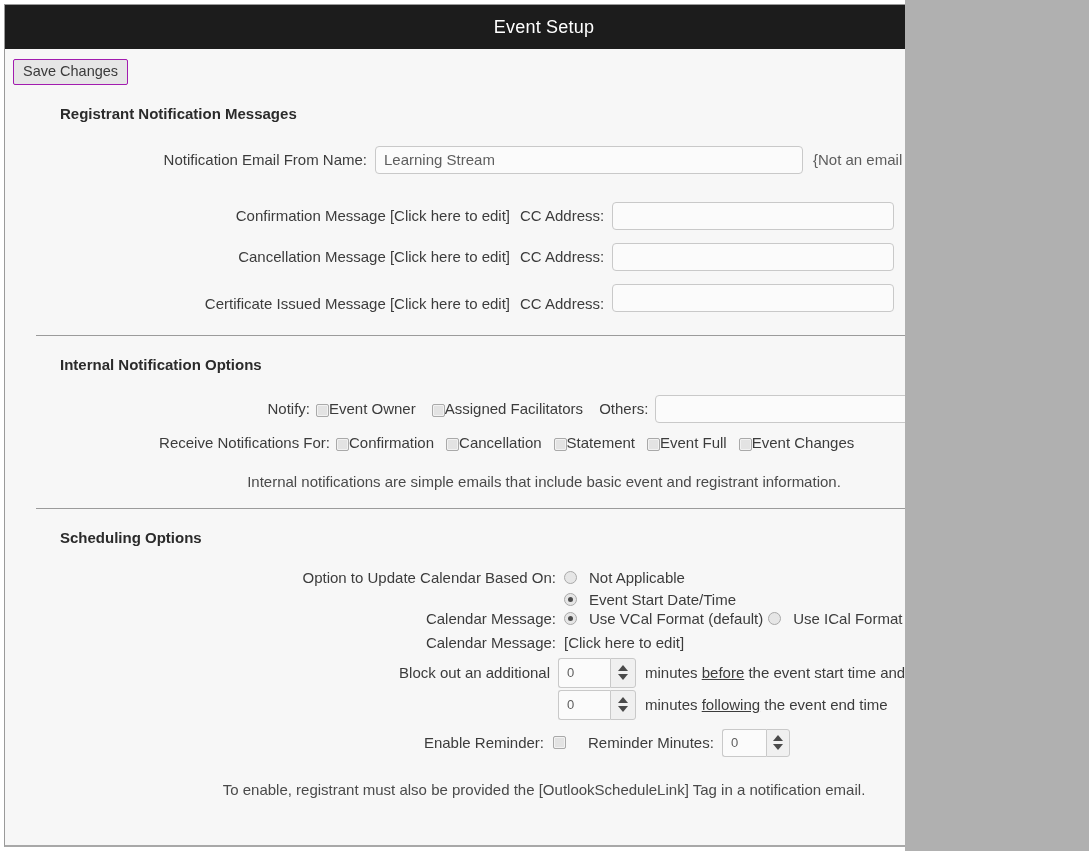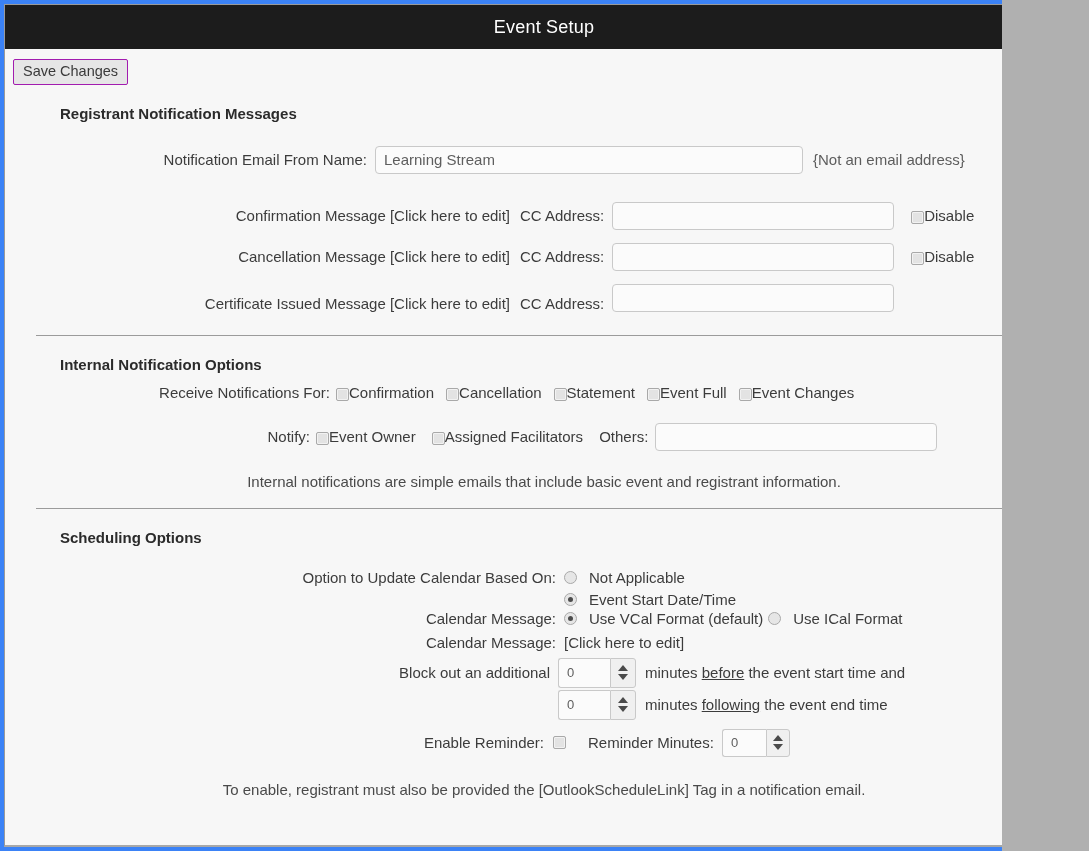--- a/index.html
+++ b/index.html
@@ -2,23 +2,23 @@
 <html><head>
 <meta charset="utf-8">
 <style>
   * { box-sizing: border-box; }
   html, body {
     margin: 0; padding: 0;
     background: #b0b0b0;
     font-family: "Liberation Sans", sans-serif;
   }
   .viewport {
-    width: 1002px; height: 851px;
+    width: 905px; height: 851px;
     position: relative;
-    background: #3b82f6;
+    background: #ffffff;
     overflow: hidden;
   }
   .page-frame {
     position: absolute;
     left: 4px; top: 4px;
     width: 1081px; height: 843px;
     background: #f7f7f7;
     border: 1px solid #9a9a9a;
     border-right: 2px solid #a8a8a8;
     border-bottom: 2px solid #a8a8a8;
@@ -209,20 +209,34 @@
         <div class="lbl" style="margin-left:10px;">CC Address:</div>
         <input class="txt" style="width: 282px; margin-left: 8px;" value="">
       </div>
 
       <div class="divider" style="margin-top:23px;"></div>
     </div>
 
     <div class="section">
       <div class="section-title">Internal Notification Options</div>
 
+      <div class="row" style="margin-top:22px;">
+        <div class="lbl-right" style="width:278px;">Notify:</div>
+        <label class="cb-wrap" style="margin-left:6px;">
+          <span class="cb"></span>
+          <span>Event Owner</span>
+        </label>
+        <label class="cb-wrap" style="margin-left:16px;">
+          <span class="cb"></span>
+          <span>Assigned Facilitators</span>
+        </label>
+        <div class="lbl" style="margin-left:16px;">Others:</div>
+        <input class="txt" style="width: 282px; margin-left: 7px;" value="">
+      </div>
+
       <div class="row" style="margin-top:11px;">
         <div class="lbl-right" style="width:298px;">Receive Notifications For:</div>
         <label class="cb-wrap" style="margin-left:6px;">
           <span class="cb"></span>
           <span>Confirmation</span>
         </label>
         <label class="cb-wrap" style="margin-left:12px;">
           <span class="cb"></span>
           <span>Cancellation</span>
         </label>
@@ -231,34 +245,20 @@
           <span>Statement</span>
         </label>
         <label class="cb-wrap" style="margin-left:12px;">
           <span class="cb"></span>
           <span>Event Full</span>
         </label>
         <label class="cb-wrap" style="margin-left:12px;">
           <span class="cb"></span>
           <span>Event Changes</span>
         </label>
-      </div>
-
-      <div class="row" style="margin-top:22px;">
-        <div class="lbl-right" style="width:278px;">Notify:</div>
-        <label class="cb-wrap" style="margin-left:6px;">
-          <span class="cb"></span>
-          <span>Event Owner</span>
-        </label>
-        <label class="cb-wrap" style="margin-left:16px;">
-          <span class="cb"></span>
-          <span>Assigned Facilitators</span>
-        </label>
-        <div class="lbl" style="margin-left:16px;">Others:</div>
-        <input class="txt" style="width: 282px; margin-left: 7px;" value="">
       </div>
 
       <div class="note" style="margin-top:22px;">Internal notifications are simple emails that include basic event and registrant information.</div>
 
       <div class="divider" style="margin-top:18px;"></div>
     </div>
 
     <div class="section">
       <div class="section-title">Scheduling Options</div>
 

